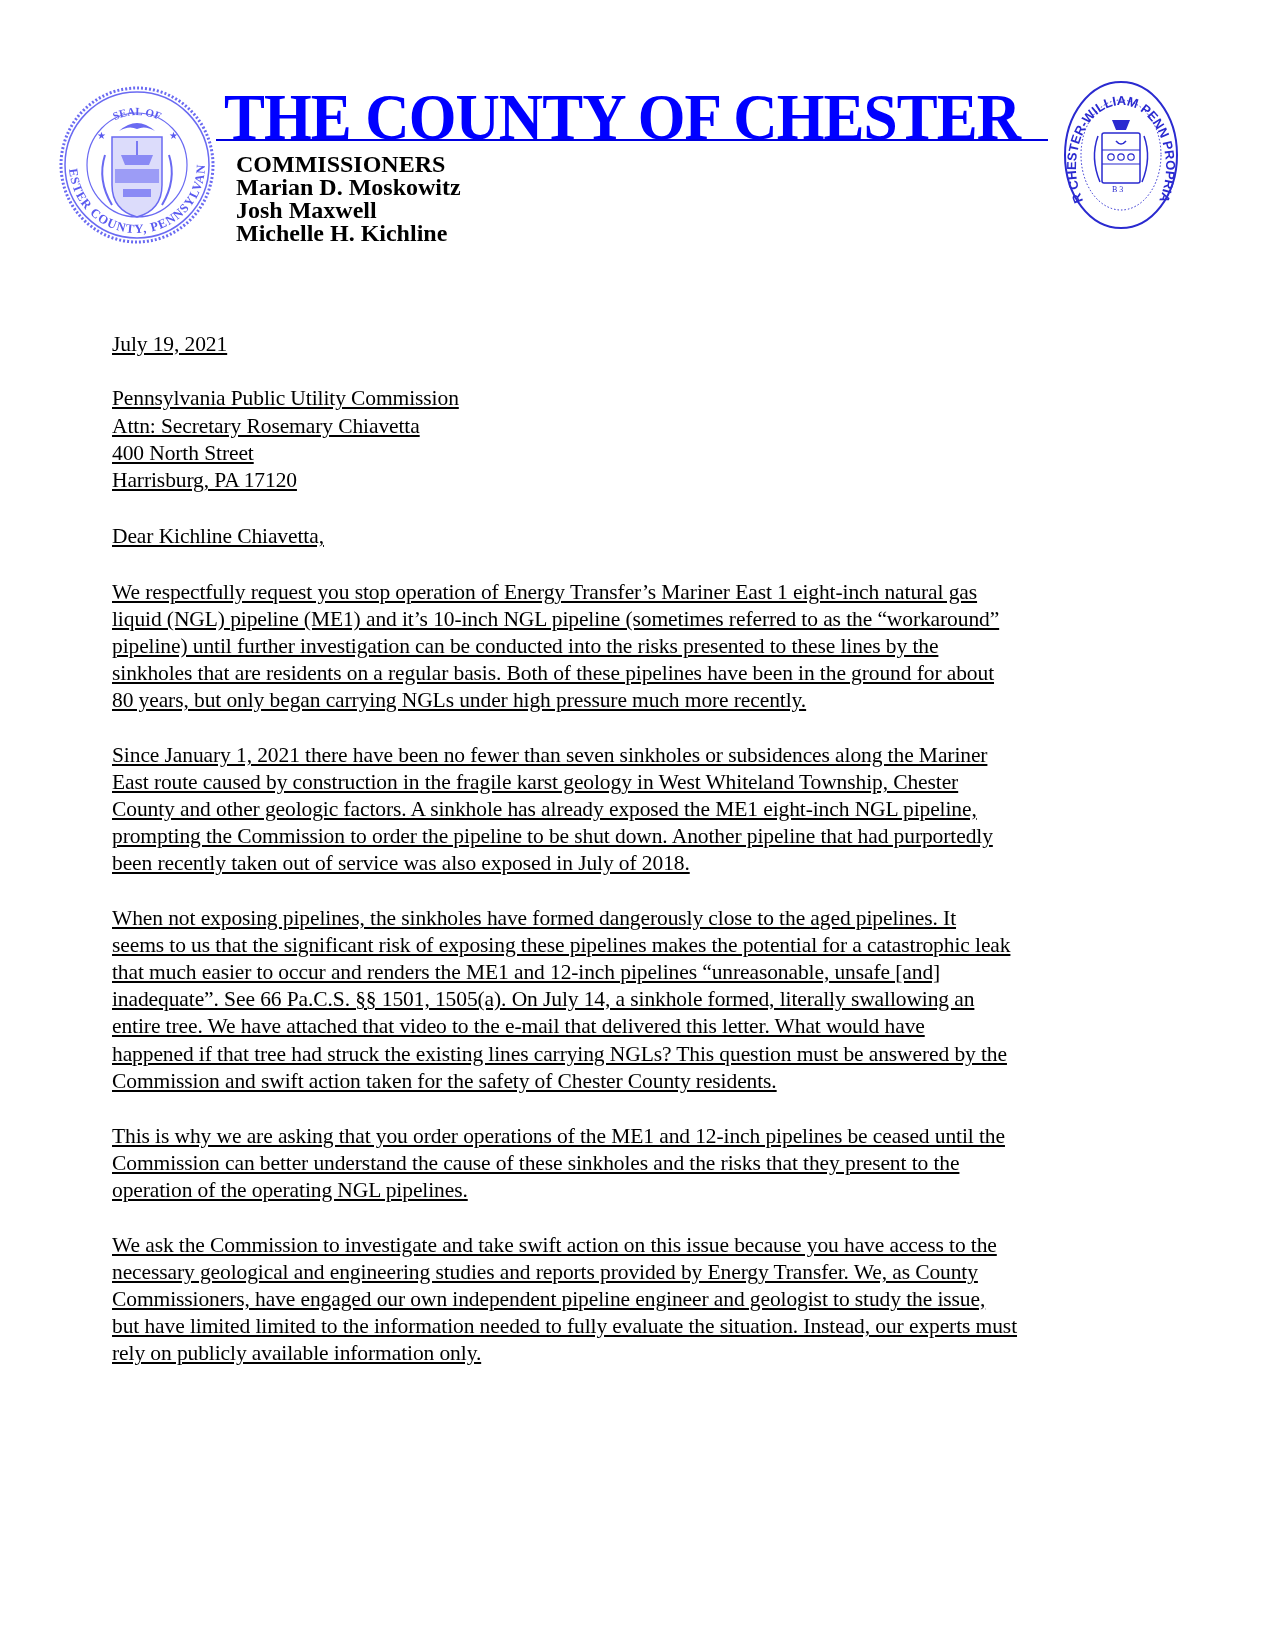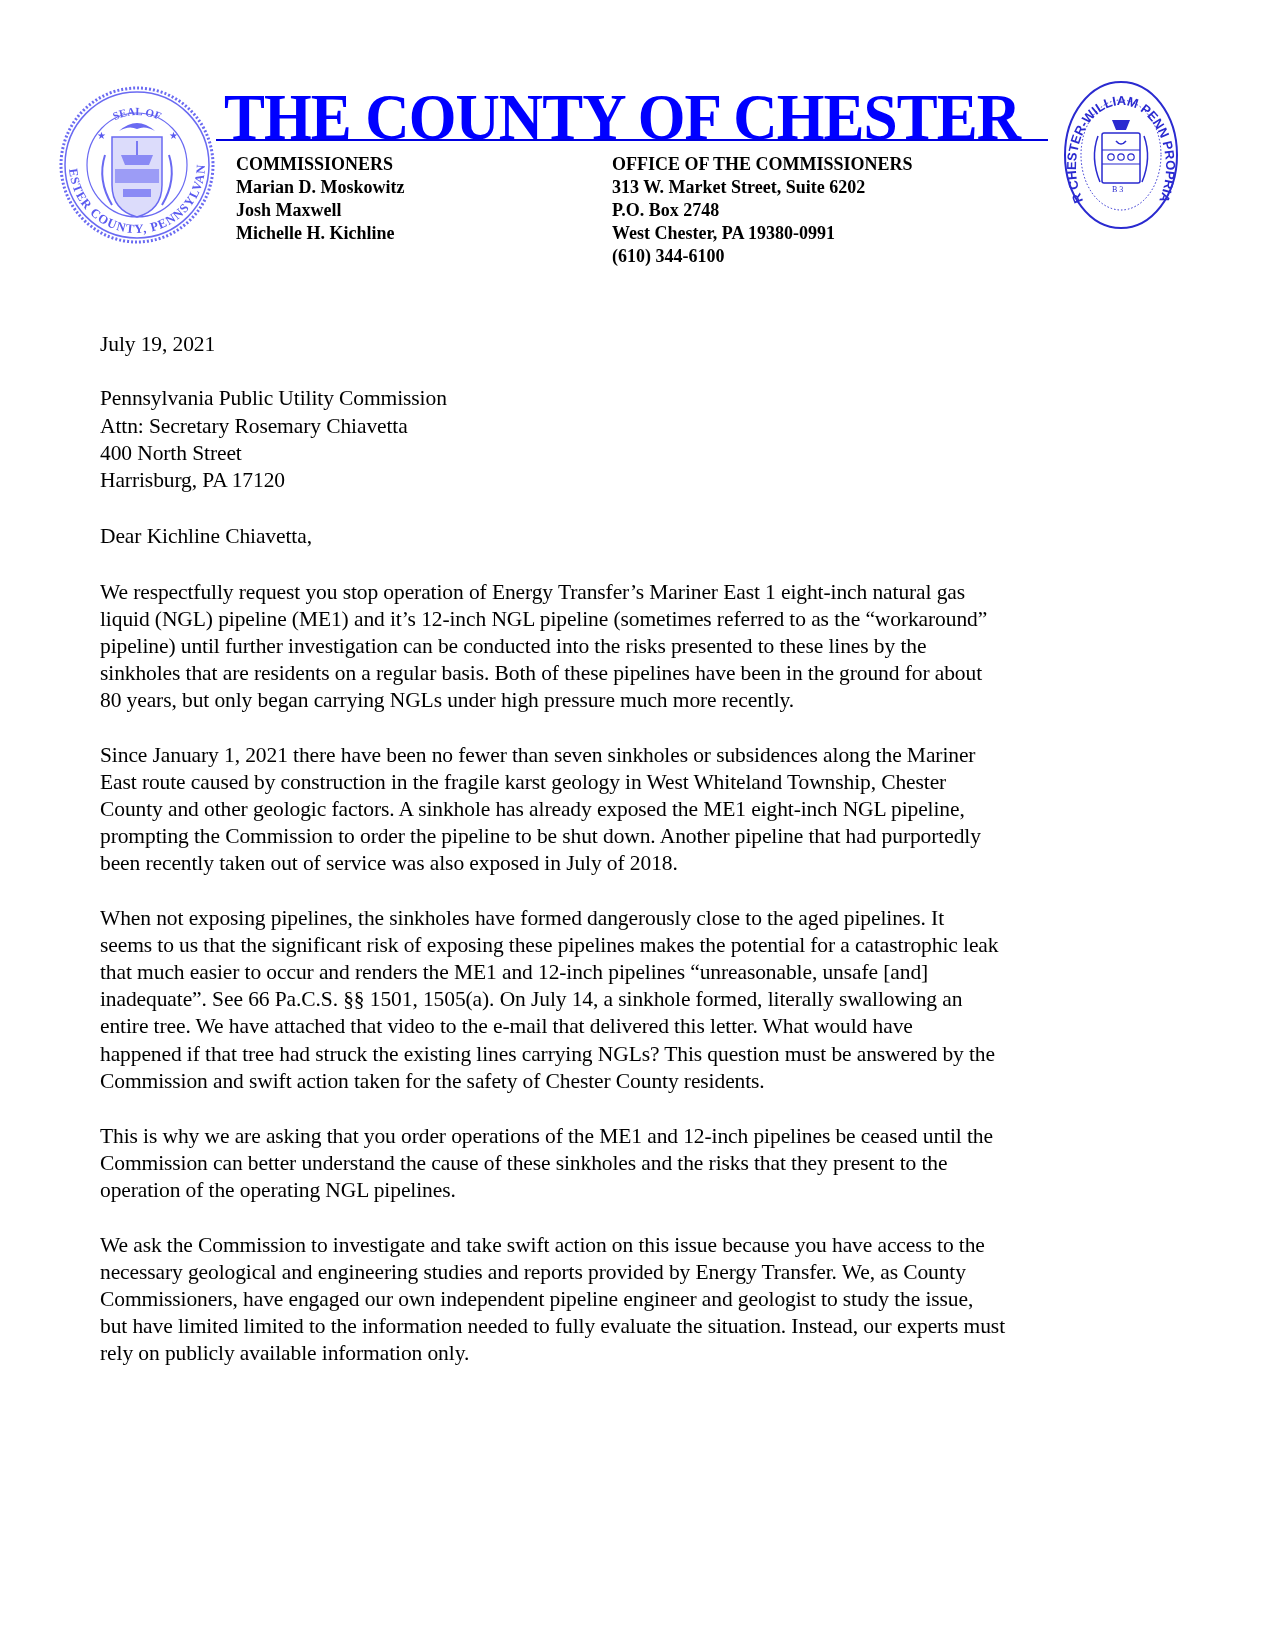--- a/index.html
+++ b/index.html
@@ -9,29 +9,29 @@
 
   
   .seal { position: absolute; }
   .seal-left { left: 57px; top: 85px; width: 160px; height: 160px; }
   .seal-right { left: 1062px; top: 78px; width: 118px; height: 155px; }
   .title { position: absolute; left: 224px; top: 84px; font-size: 66px; font-weight: bold;
            color: #0000ff; letter-spacing: -1px; line-height: 1; white-space: nowrap;
            transform: scaleX(0.93); transform-origin: left top; }
   .rule { position: absolute; left: 216px; top: 139px; width: 832px; height: 0;
           border-top: 2px solid #0000e0; }
-  .hdr-col { position: absolute; top: 153px; font-size: 18px; font-weight: bold; line-height: 23px;
+  .hdr-col { position: absolute; top: 153px; font-size: 24px; font-weight: bold; line-height: 23px;
              white-space: nowrap; }
   .hdr-left { left: 236px; }
   .hdr-right { left: 612px; }
   .hdr-col div { height: 23px; }
 
   
-  .line { position: absolute; left: 100px; font-size: 21.5px; line-height: 28px; white-space: nowrap;
-          letter-spacing: -0.1px; }
+  .line { position: absolute; left: 112px; font-size: 21.5px; line-height: 28px; white-space: nowrap;
+          letter-spacing: -0.1px; text-decoration: underline; }
 </style>
 </head>
 <body>
 
 <div class="page">
 
   <svg class="seal seal-left" viewBox="0 0 160 160">
     <defs>
       <path id="arcTop" d="M 30 80 A 50 50 0 0 1 130 80"></path>
       <path id="arcBot" d="M 12 80 A 68 68 0 0 0 148 80"></path>
@@ -63,27 +63,20 @@
   <div class="title">THE COUNTY OF CHESTER</div>
   <div class="rule"></div>
 
   <div class="hdr-col hdr-left">
     <div>COMMISSIONERS</div>
     <div>Marian D. Moskowitz</div>
     <div>Josh Maxwell</div>
     <div>Michelle H. Kichline</div>
   </div>
 
-  <div class="hdr-col hdr-right">
-    <div>OFFICE OF THE COMMISSIONERS</div>
-    <div>313 W. Market Street, Suite 6202</div>
-    <div>P.O. Box 2748</div>
-    <div>West Chester, PA 19380-0991</div>
-    <div>(610)  344-6100</div>
-  </div>
 
   <svg class="seal seal-right" viewBox="0 0 118 155">
     <defs>
       <path id="penArc" d="M 20 120 A 45 62 0 1 1 98 120"></path>
     </defs>
     <ellipse cx="59" cy="77" rx="56" ry="73" fill="none" stroke="#2a2ad0" stroke-width="2"></ellipse>
     <ellipse cx="59" cy="77" rx="40" ry="55" fill="none" stroke="#2a2ad0" stroke-width="1" stroke-dasharray="1.5 2"></ellipse>
     <text font-family="Liberation Sans, sans-serif" font-size="13" font-weight="bold" fill="#2a2ad0">
       <textPath href="#penArc" startOffset="50%" text-anchor="middle">GOVENOR CHESTER-WILLIAM PENN PROPRIATOR AND</textPath>
     </text>
@@ -107,21 +100,21 @@
     <div class="line" style="top:384px">Pennsylvania Public Utility Commission</div>
     <div class="line" style="top:412px">Attn: Secretary Rosemary Chiavetta</div>
     <div class="line" style="top:439px">400 North Street</div>
     <div class="line" style="top:466px">Harrisburg, PA 17120</div>
   </div>
 
   <div class="line" style="top:522px">Dear Kichline Chiavetta,</div>
 
   <div>
     <div class="line" style="top:578px">We respectfully request you stop operation of Energy Transfer’s Mariner East 1 eight-inch natural gas</div>
-    <div class="line" style="top:605px">liquid (NGL) pipeline (ME1) and it’s 12-inch NGL pipeline (sometimes referred to as the “workaround”</div>
+    <div class="line" style="top:605px">liquid (NGL) pipeline (ME1) and it’s 10-inch NGL pipeline (sometimes referred to as the “workaround”</div>
     <div class="line" style="top:632px">pipeline) until further investigation can be conducted into the risks presented to these lines by the</div>
     <div class="line" style="top:659px">sinkholes that are residents on a regular basis.  Both of these pipelines have been in the ground for about</div>
     <div class="line" style="top:686px">80 years, but only began carrying NGLs under high pressure much more recently.</div>
   </div>
 
   <div>
     <div class="line" style="top:741px">Since January 1, 2021 there have been no fewer than seven sinkholes or subsidences along the Mariner</div>
     <div class="line" style="top:768px">East route caused by construction in the fragile karst geology in West Whiteland Township, Chester</div>
     <div class="line" style="top:795px">County and other geologic factors.  A sinkhole has already exposed the ME1 eight-inch NGL pipeline,</div>
     <div class="line" style="top:822px">prompting the Commission to order the pipeline to be shut down.  Another pipeline that had purportedly</div>

